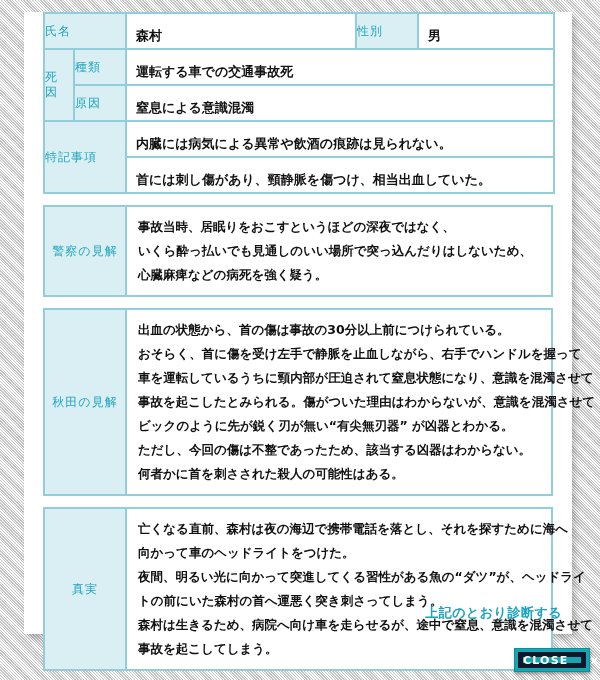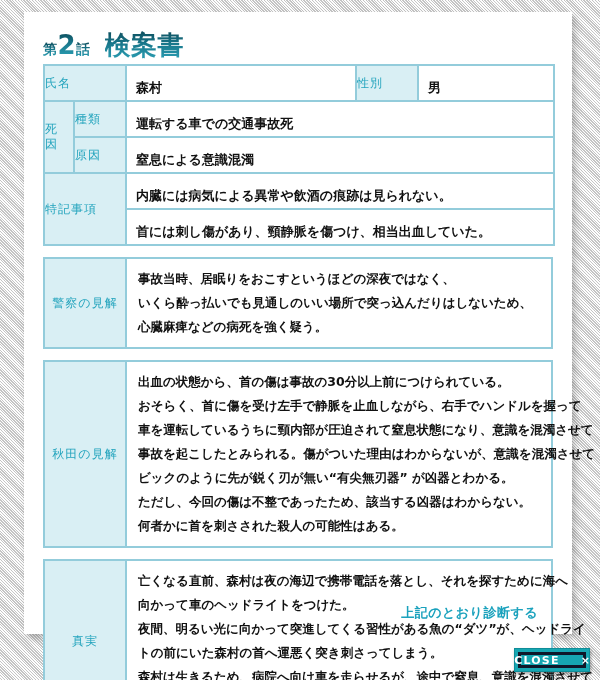--- a/index.html
+++ b/index.html
@@ -116,21 +116,21 @@
     font-size: 12.5px;
     font-weight: bold;
     line-height: 1.92;
     white-space: nowrap;
   }
   .tight p { line-height: 1.6; }
 
   
   #footer-link {
     position: absolute;
-    right: 34px;
+    right: 10px;
     bottom: 12px;
     font-size: 13px;
     font-weight: bold;
     color: #1ba2bd;
     letter-spacing: 0.5px;
     cursor: pointer;
     white-space: nowrap;
   }
 
   
@@ -141,46 +141,42 @@
     width: 76px;
     height: 24px;
     background: #16a6b2;
     border: 1px solid #0f8d98;
     box-shadow: 1px 2px 3px rgba(0,0,0,0.35);
     cursor: pointer;
   }
   #close-inner {
     position: absolute;
     left: 3px; top: 3px; right: 3px; bottom: 3px;
-    border: 3px solid #0f172a;
+    border: 5px solid #0f172a;
     display: flex;
     align-items: center;
-    justify-content: center;
     gap: 21px;
   }
   .close-word {
     color: #ffffff;
     font-size: 11px;
     font-weight: bold;
     letter-spacing: 1.2px;
   }
   .close-x {
     color: #ffffff;
     font-size: 11px;
     font-weight: bold;
   }
 </style>
 </head>
 <body>
 
 <div id="card">
 
-  <div id="title-bar">
-    <span class="title-text title-small">第</span><span class="title-text title-big">2</span><span class="title-text title-small">話</span><span class="title-gap"></span><span class="title-text title-big">検案書</span>
-  </div>
 
   <table class="tbl">
     <colgroup>
       <col style="width:30px">
       <col style="width:52px">
       <col style="width:230px">
       <col style="width:62px">
       <col style="width:136px">
     </colgroup>
     <tbody>

